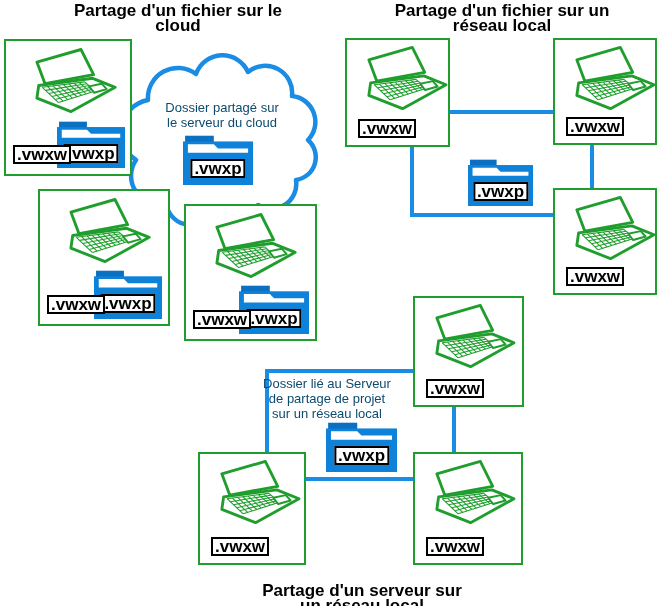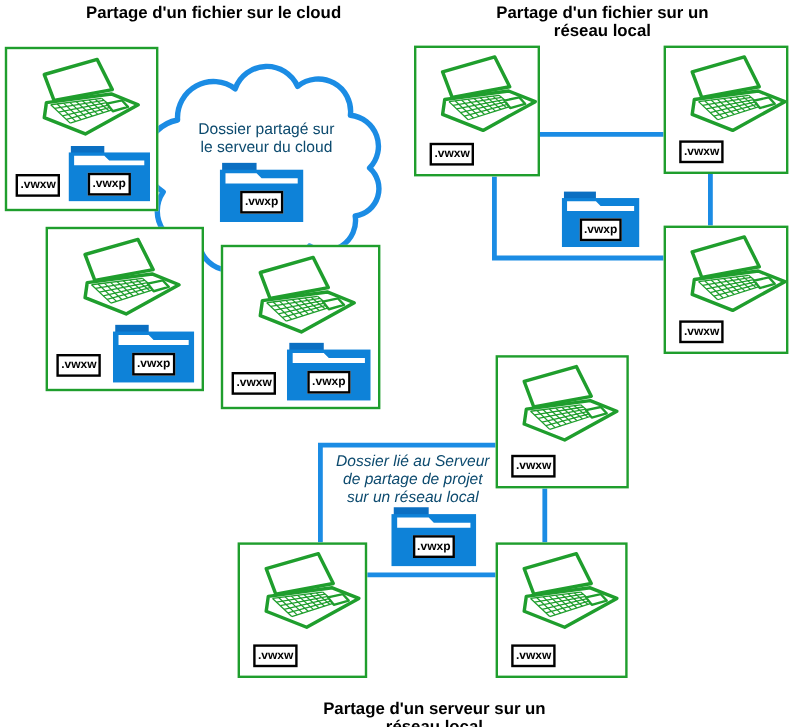--- a/index.html
+++ b/index.html
@@ -1,38 +1,38 @@
 <!DOCTYPE html>
 <html lang="fr"><head>
 <meta charset="utf-8">
 <style>
   html,body { margin:0; padding:0; background:#fff; }
   #stage {
     position:relative; width:658px; height:606px; background:#ffffff;
     font-family:"Liberation Sans", sans-serif; overflow:hidden;
   }
   .title {
-    position:absolute; font-weight:bold; font-size:14px; color:#000;
+    position:absolute; font-weight:bold; font-size:17px; color:#000;
     text-align:center; line-height:15px; z-index:3;
   }
   .annotation {
     position:absolute; font-size:13px; color:#0c4a6e; text-align:center;
     white-space:pre-line; line-height:15px; z-index:3;
   }
   #wires { position:absolute; left:0; top:0; z-index:1; }
   .machine-box {
     position:absolute; box-sizing:border-box; background:#fff;
     border:2px solid #1f9e2d; z-index:2;
   }
   .laptop { position:absolute; }
   .box-cloud .laptop { left:12px; top:4px; width:99px; height:72px; }
   .box-net   .laptop { left:3px;  top:3px; width:98px; height:71px; }
   .file-label {
     position:absolute; background:#fff; border:2px solid #000; color:#000;
-    font-weight:bold; font-size:10px; line-height:15px; padding:0 2px;
+    font-weight:bold; font-size:17px; line-height:15px; padding:0 2px;
     white-space:nowrap; z-index:4;
   }
   .box-cloud > .file-label { left:7px;  bottom:10px; }
   .box-net   > .file-label { left:11px; bottom:7px;  }
   .folder { position:absolute; z-index:3;text-decoration:underline; }
   .folder > svg { position:absolute; left:0; top:0; width:100%; height:100%; }
   .folder > .file-label { left:50%; transform:translateX(-50%); top:48%; }
   .machine-box .folder { z-index:3; }
   .f-b1 { right:5px; bottom:6px; width:68px; height:47px; }
   .f-b2 { right:6px; bottom:5px; width:68px; height:49px; }
@@ -75,21 +75,21 @@
     </g>
     <path d="M136,160 A33,33 0 0 1 148,100 A30,30 0 0 1 196,74 A28,28 0 0 1 248,72 A27,27 0 0 1 292,96 A26,26 0 0 1 308,140 A23,23 0 0 1 296,180 A25,25 0 0 1 258,205 A27,27 0 0 1 210,216 A25,25 0 0 1 166,203 A28,28 0 0 1 136,160 Z" fill="#ffffff" stroke="#1b8ce4" stroke-width="4.5" stroke-linejoin="round"></path>
   </svg>
 
   <div class="title" style="left:68px; top:3px; width:220px;">Partage d'un fichier sur le cloud</div>
   <div class="title" style="left:392px; top:3px; width:220px;">Partage d'un fichier sur un réseau local</div>
   <div class="title" style="left:252px; top:583px; width:220px;">Partage d'un serveur sur un réseau local</div>
 
   <div class="annotation" style="left:147px; top:100px; width:150px;">Dossier partagé sur
 le serveur du cloud</div>
-  <div class="annotation" style="left:280px; top:376px; width:128px;font-style:italic;">Dossier lié au Serveur
+  <div class="annotation" style="left:263px; top:376px; width:128px;">Dossier lié au Serveur
 de partage de projet
 sur un réseau local</div>
 
   <div class="folder" style="left:183px; top:135px; width:70px; height:50px;">
     <svg viewBox="0 0 100 70" preserveAspectRatio="none">
         <use href="#folder-sym"></use>
       </svg>
     <span class="file-label">.vwxp</span>
   </div>
   <div class="folder" style="left:468px; top:159px; width:65px; height:47px;">

